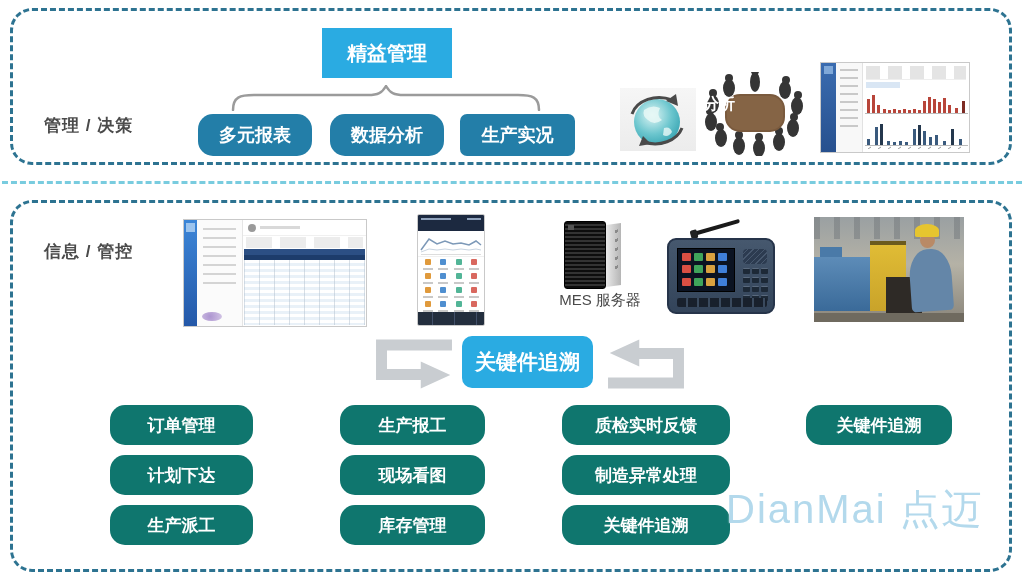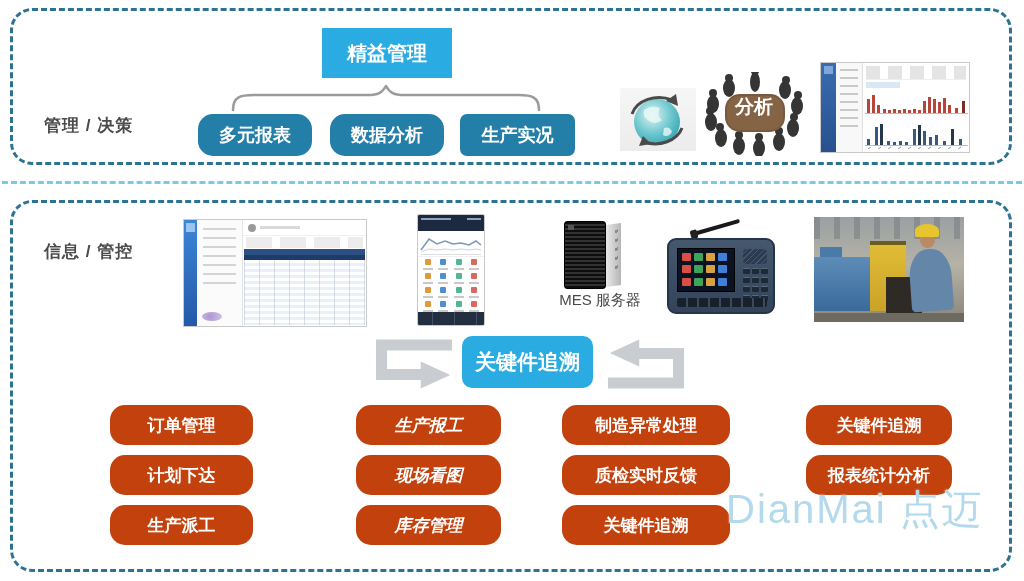--- a/index.html
+++ b/index.html
@@ -26,35 +26,35 @@
   .brace { position:absolute; left:230px; top:85px; width:312px; height:26px; }
 
   .center-box { left:462px; top:336px; width:131px; height:52px; font-size:21px; border-radius:10px; }
   .flow-arrow { position:absolute; width:84px; height:54px; }
   .arrow-left { left:372px; top:337px; }
   .arrow-right { left:604px; top:337px; transform:rotate(180deg); }
 
   
   .feat-col { position:absolute; display:flex; flex-direction:column; gap:10px; }
   .col1 { left:110px; top:405px; width:143px; }
-  .col2 { left:356px; top:405px; width:145px;font-style:italic; }
+  .col2 { left:340px; top:405px; width:145px; }
   .col3 { left:562px; top:405px; width:168px; }
   .col4 { left:806px; top:405px; width:146px; }
-  .feat-btn { height:40px; background:#c2410c; color:#fff; font-size:17px; font-weight:bold; display:flex; align-items:center; justify-content:center; border-radius:15px; }
+  .feat-btn { height:40px; background:#0f766e; color:#fff; font-size:17px; font-weight:bold; display:flex; align-items:center; justify-content:center; border-radius:15px; }
 
   .watermark { position:absolute; left:726px; top:482px; font-size:40px; font-weight:400; letter-spacing:2px; color:#b3d9ec; z-index:50; pointer-events:none; text-shadow:0 0 2px #ffffff; }
 
   
   .thumb { position:absolute; overflow:hidden; }
 
   
   .globe-wrap { left:620px; top:88px; width:76px; height:63px; background:linear-gradient(180deg,#f6f6f6,#ececec); }
   
   .people-wrap { left:703px; top:72px; width:102px; height:84px; }
-  .analysis-label { position:absolute; left:0; top:22px; width:102px; text-align:center; color:#fff; font-size:19px; font-weight:bold; z-index:2; }
+  .analysis-label { position:absolute; left:0; top:22px; width:102px; text-align:left; color:#fff; font-size:16px; font-weight:bold; z-index:2; }
 
   
   .dash-wrap { left:820px; top:62px; width:150px; height:91px; background:#fff; border:1px solid #c9c9c9; }
   .dash-side { position:absolute; left:0; top:0; width:15px; height:100%; background:linear-gradient(180deg,#3a6cb0,#27508e); }
   .dash-side::before { content:""; position:absolute; left:3px; top:3px; width:9px; height:8px; background:#7fa8d8; }
   .dash-nav { position:absolute; left:15px; top:0; width:27px; height:100%; background:#f8f8f8; border-right:1px solid #e2e2e2; }
   .dash-nav::before { content:""; position:absolute; left:4px; top:6px; right:4px; height:60px; background:repeating-linear-gradient(180deg,#c9c9c9 0 2px,transparent 2px 8px); }
   .dash-body { position:absolute; left:42px; top:0; right:0; bottom:0; }
   .dash-toolbar { height:14px; border-bottom:1px solid #eee; background:repeating-linear-gradient(90deg,#e4e4e4 0 14px,transparent 14px 22px); margin:3px 3px 0 3px; }
   .dash-chip { width:34px; height:6px; background:#d9e6f4; margin:2px 0 1px 3px; }
@@ -382,24 +382,23 @@
     <div class="feat-btn">订单管理</div>
     <div class="feat-btn">计划下达</div>
     <div class="feat-btn">生产派工</div>
   </div>
   <div class="feat-col col2">
     <div class="feat-btn">生产报工</div>
     <div class="feat-btn">现场看图</div>
     <div class="feat-btn">库存管理</div>
   </div>
   <div class="feat-col col3">
+    <div class="feat-btn">质检实时反馈</div>
     <div class="feat-btn">制造异常处理</div>
-    <div class="feat-btn">质检实时反馈</div>
     <div class="feat-btn">关键件追溯</div>
   </div>
   <div class="feat-col col4">
     <div class="feat-btn">关键件追溯</div>
-    <div class="feat-btn">报表统计分析</div>
   </div>
 
   <div class="watermark">DianMai 点迈</div>
 
 </div>
 
 </body></html>

